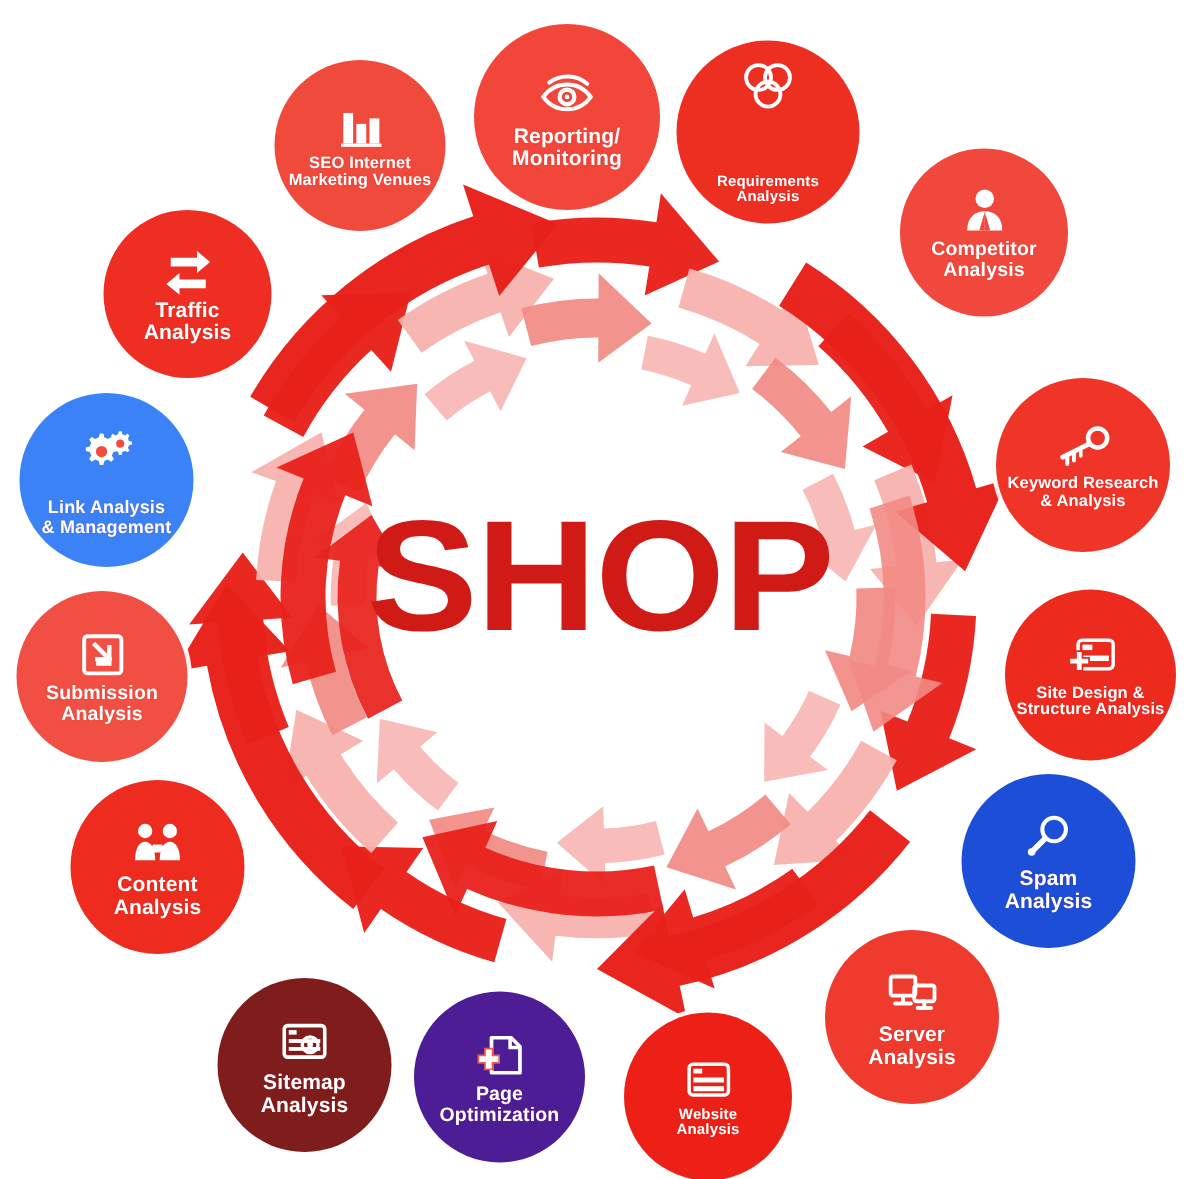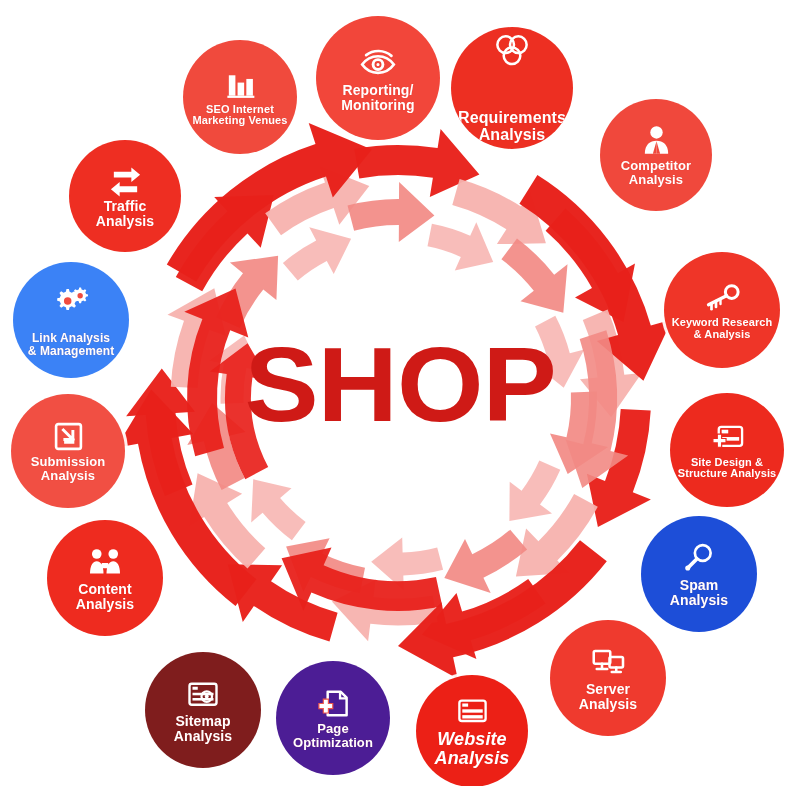--- a/index.html
+++ b/index.html
@@ -140,21 +140,21 @@
           </svg></span>
         <span class="node-label" style="font-size: 14px;">Reporting/
 Monitoring</span>
       </div>
       <div class="node-circle" style="left: 451px; top: 27px; width: 122px; height: 122px; background: rgb(237, 47, 34);">
         <span class="node-icon"><svg width="38" height="38" viewBox="0 0 48 48">
             <circle cx="16" cy="16" r="10.5" fill="none" stroke="#ffffff" stroke-width="3.2"></circle>
             <circle cx="32" cy="16" r="10.5" fill="none" stroke="#ffffff" stroke-width="3.2"></circle>
             <circle cx="24" cy="30" r="10.5" fill="none" stroke="#ffffff" stroke-width="3.2"></circle>
           </svg></span>
-        <span class="node-label" style="font-size: 16px; margin-top: 39px;">Requirements
+        <span class="node-label" style="font-size: 10px; margin-top: 39px;">Requirements
 Analysis</span>
       </div>
       <div class="node-circle" style="left: 183px; top: 40px; width: 114px; height: 114px; background: rgb(240, 74, 61);">
         <span class="node-icon"><svg width="35" height="35" viewBox="0 0 48 48">
             <rect x="8" y="10" width="9" height="28" fill="#ffffff"></rect>
             <rect x="20" y="20" width="9" height="18" fill="#ffffff"></rect>
             <rect x="32" y="15" width="9" height="23" fill="#ffffff"></rect>
             <rect x="6" y="38" width="37" height="3" fill="#ffffff"></rect>
           </svg></span>
         <span class="node-label" style="font-size: 11px;">SEO Internet
@@ -265,21 +265,21 @@
         <span class="node-label" style="font-size: 14px;">Sitemap
 Analysis</span>
       </div>
       <div class="node-circle" style="left: 416px; top: 675px; width: 112px; height: 112px; background: rgb(236, 32, 22);">
         <span class="node-icon"><svg width="35" height="35" viewBox="0 0 48 48">
             <rect x="6" y="9" width="36" height="28" rx="3.5" fill="none" stroke="#ffffff" stroke-width="3.2"></rect>
             <rect x="10" y="13" width="8" height="4.4" fill="#ffffff"></rect>
             <rect x="10" y="21" width="28" height="4.6" fill="#ffffff"></rect>
             <rect x="10" y="29" width="28" height="4.6" fill="#ffffff"></rect>
           </svg></span>
-        <span class="node-label" style="font-size: 18px; font-style: italic;">Website
+        <span class="node-label" style="font-size: 10px;">Website
 Analysis</span>
       </div>
       <div class="node-circle" style="left: 276px; top: 661px; width: 114px; height: 114px; background: #4c1d95;">
         <span class="node-icon"><svg width="35" height="35" viewBox="0 0 48 48">
             <path d="M16 8 L34 8 L42 16 L42 40 L16 40 Z" fill="none" stroke="#ffffff" stroke-width="3.4" stroke-linejoin="round"></path>
             <path d="M33 8 L33 17 L42 17" fill="none" stroke="#ffffff" stroke-width="3.2"></path>
             <path d="M4 24 h6 v-6 h7 v6 h6 v7 h-6 v6 h-7 v-6 h-6 z" fill="#ffffff" stroke="#f1584c" stroke-width="1.6"></path>
           </svg></span>
         <span class="node-label" style="font-size: 13px;">Page
 Optimization</span>

